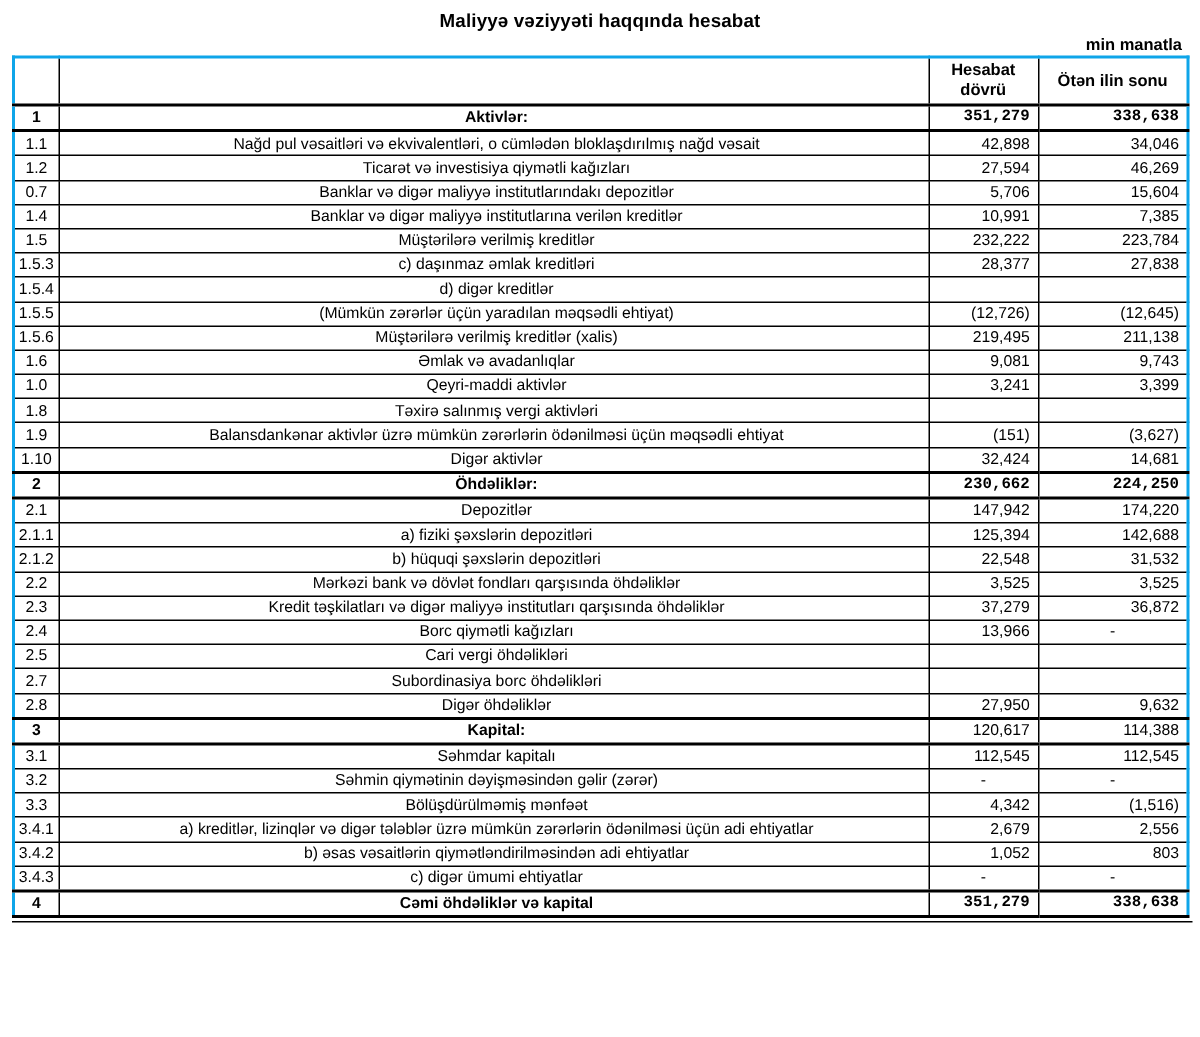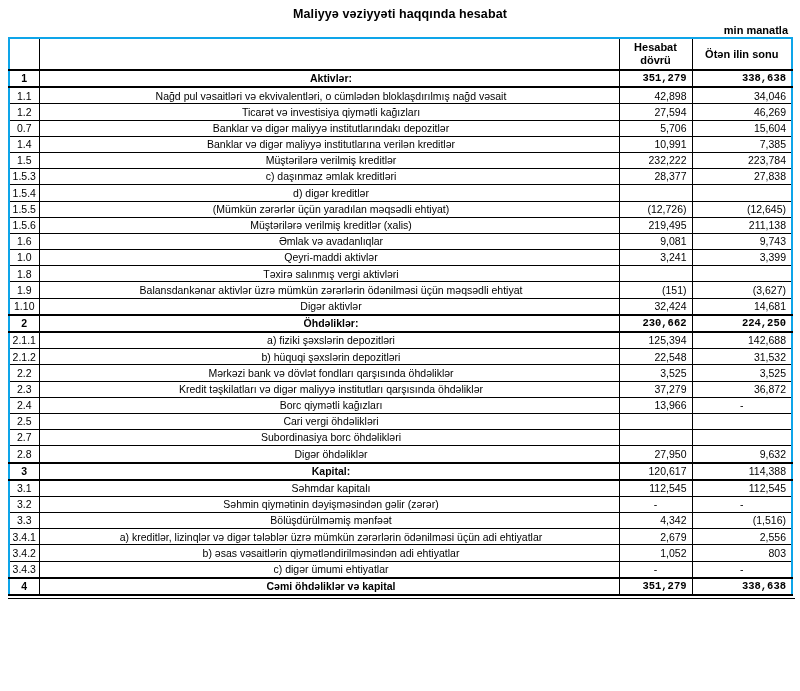--- a/index.html
+++ b/index.html
@@ -188,20 +188,26 @@
           <td class="val">32,424</td>
           <td class="val">14,681</td>
         </tr>
         <tr class="section valbold">
           <td class="num">2</td>
           <td class="label">Öhdəliklər:</td>
           <td class="val">230,662</td>
           <td class="val">224,250</td>
         </tr>
         <tr>
+          <td class="num">2.1</td>
+          <td class="label">Depozitlər</td>
+          <td class="val">147,942</td>
+          <td class="val">174,220</td>
+        </tr>
+        <tr>
           <td class="num">2.1.1</td>
           <td class="label">a) fiziki şəxslərin depozitləri</td>
           <td class="val">125,394</td>
           <td class="val">142,688</td>
         </tr>
         <tr>
           <td class="num">2.1.2</td>
           <td class="label">b) hüquqi şəxslərin depozitləri</td>
           <td class="val">22,548</td>
           <td class="val">31,532</td>

